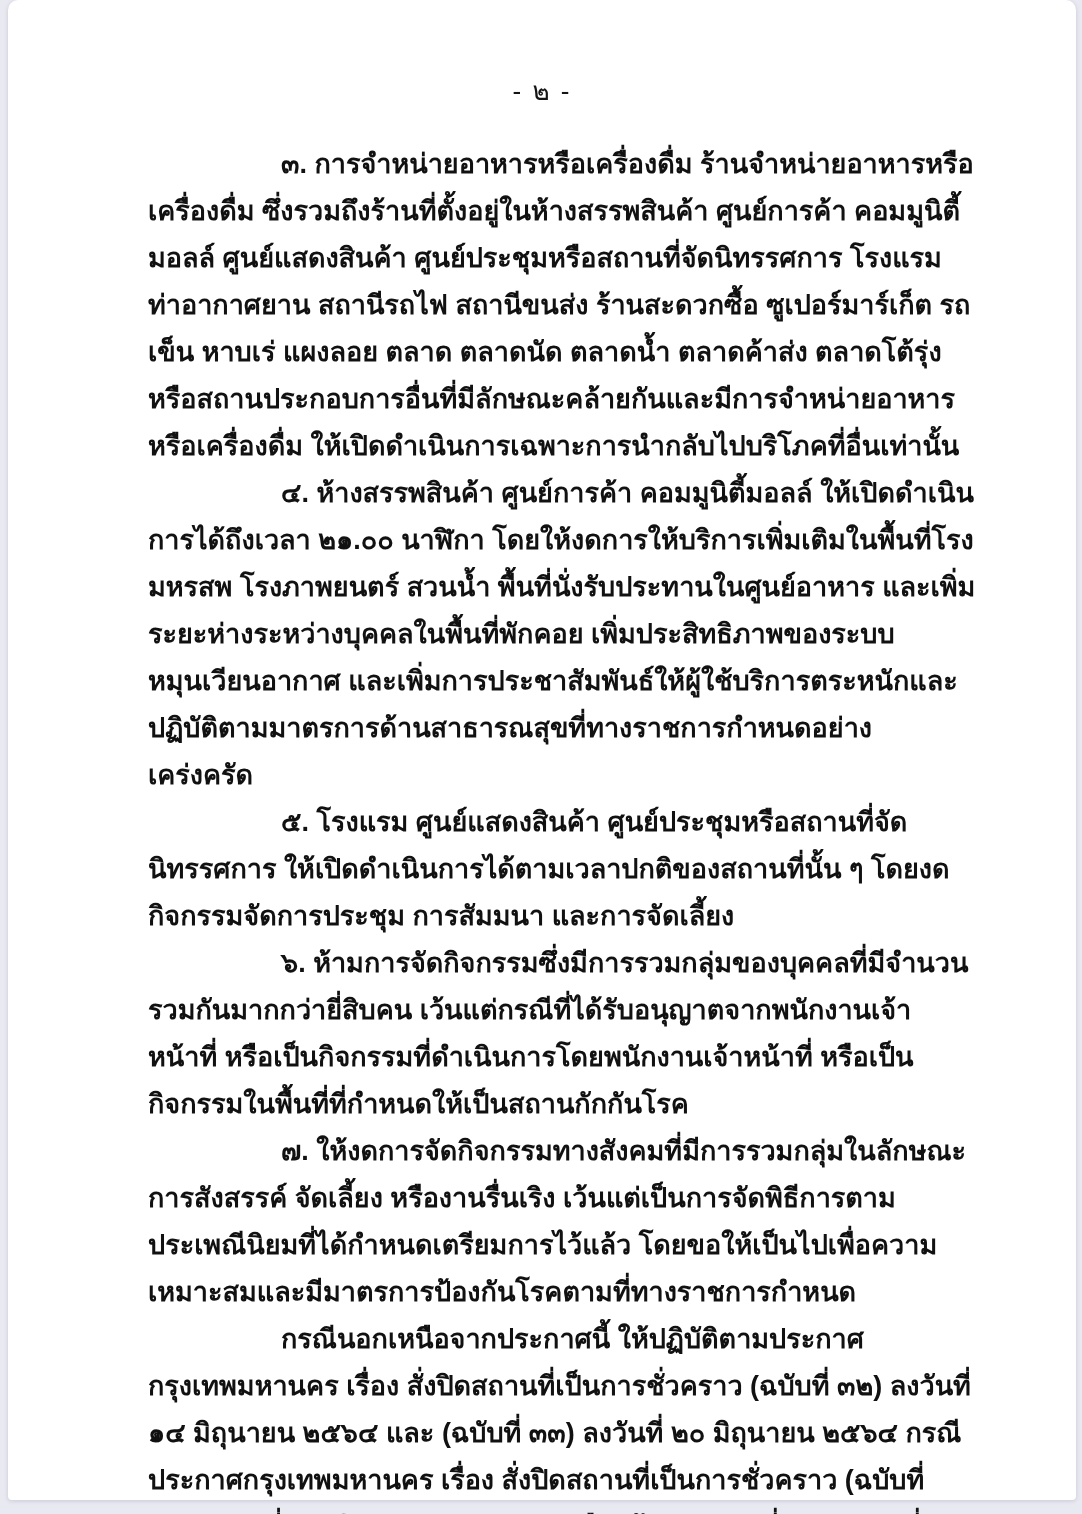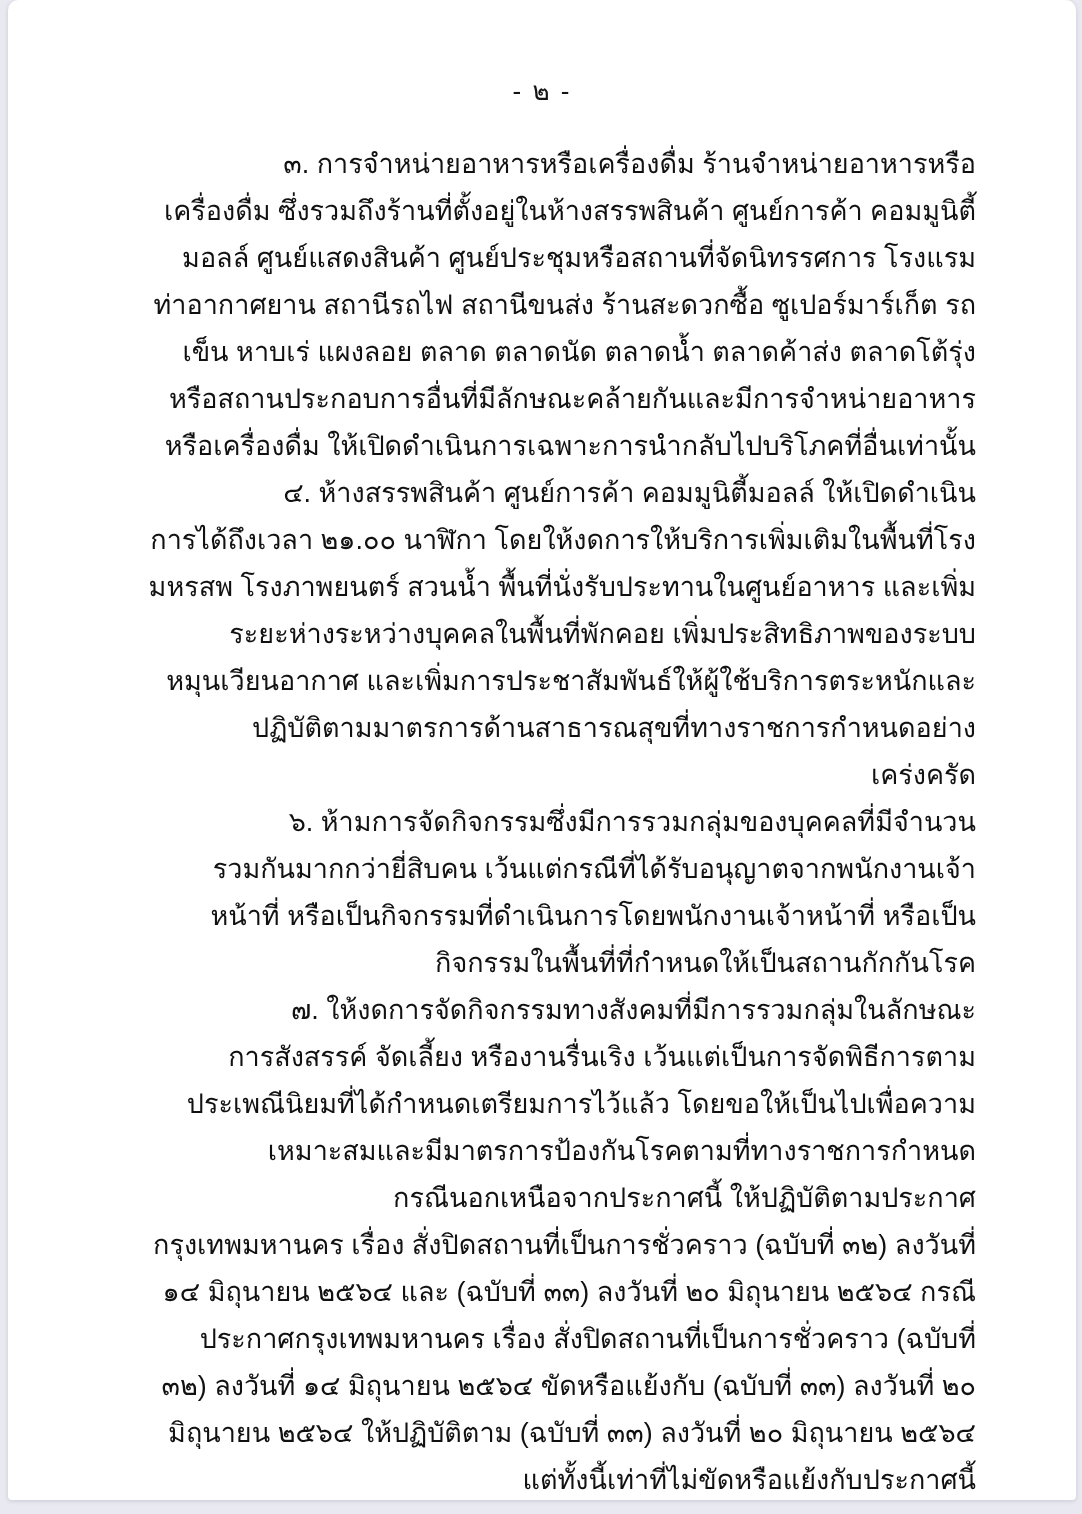--- a/index.html
+++ b/index.html
@@ -25,37 +25,39 @@
     font-size:26px;
     letter-spacing:2px;
   }
   .content{
     padding:30px 100px 0 140px;
   }
   .para{
     font-size:27px;
     line-height:47px;
     text-indent:133px;
-    text-align:right;
+    text-align:left;
     color:#111;
+    font-weight:bold;
   }
 </style>
 </head>
 <body>
 
 <div class="page">
 
   <div class="page-number">- ๒ -</div>
 
   <div class="content">
 
     <div class="para">๓. การจำหน่ายอาหารหรือเครื่องดื่ม ร้านจำหน่ายอาหารหรือเครื่องดื่ม ซึ่งรวมถึงร้านที่ตั้งอยู่ในห้างสรรพสินค้า ศูนย์การค้า คอมมูนิตี้มอลล์ ศูนย์แสดงสินค้า ศูนย์ประชุมหรือสถานที่จัดนิทรรศการ โรงแรม ท่าอากาศยาน สถานีรถไฟ สถานีขนส่ง ร้านสะดวกซื้อ ซูเปอร์มาร์เก็ต รถเข็น หาบเร่ แผงลอย ตลาด ตลาดนัด ตลาดน้ำ ตลาดค้าส่ง ตลาดโต้รุ่ง หรือสถานประกอบการอื่นที่มีลักษณะคล้ายกันและมีการจำหน่ายอาหารหรือเครื่องดื่ม ให้เปิดดำเนินการเฉพาะการนำกลับไปบริโภคที่อื่นเท่านั้น</div>
 
     <div class="para">๔. ห้างสรรพสินค้า ศูนย์การค้า คอมมูนิตี้มอลล์ ให้เปิดดำเนินการได้ถึงเวลา ๒๑.๐๐ นาฬิกา โดยให้งดการให้บริการเพิ่มเติมในพื้นที่โรงมหรสพ โรงภาพยนตร์ สวนน้ำ พื้นที่นั่งรับประทานในศูนย์อาหาร และเพิ่มระยะห่างระหว่างบุคคลในพื้นที่พักคอย เพิ่มประสิทธิภาพของระบบหมุนเวียนอากาศ และเพิ่มการประชาสัมพันธ์ให้ผู้ใช้บริการตระหนักและปฏิบัติตามมาตรการด้านสาธารณสุขที่ทางราชการกำหนดอย่างเคร่งครัด</div>
 
+    <div class="para">๕. โรงแรม ศูนย์แสดงสินค้า ศูนย์ประชุมหรือสถานที่จัดนิทรรศการ ให้เปิดดำเนินการได้ตามเวลาปกติของสถานที่นั้น ๆ โดยงดกิจกรรมจัดการประชุม การสัมมนา และการจัดเลี้ยง</div>
 
     <div class="para">๖. ห้ามการจัดกิจกรรมซึ่งมีการรวมกลุ่มของบุคคลที่มีจำนวนรวมกันมากกว่ายี่สิบคน เว้นแต่กรณีที่ได้รับอนุญาตจากพนักงานเจ้าหน้าที่ หรือเป็นกิจกรรมที่ดำเนินการโดยพนักงานเจ้าหน้าที่ หรือเป็นกิจกรรมในพื้นที่ที่กำหนดให้เป็นสถานกักกันโรค</div>
 
     <div class="para">๗. ให้งดการจัดกิจกรรมทางสังคมที่มีการรวมกลุ่มในลักษณะการสังสรรค์ จัดเลี้ยง หรืองานรื่นเริง เว้นแต่เป็นการจัดพิธีการตามประเพณีนิยมที่ได้กำหนดเตรียมการไว้แล้ว โดยขอให้เป็นไปเพื่อความเหมาะสมและมีมาตรการป้องกันโรคตามที่ทางราชการกำหนด</div>
 
     <div class="para">กรณีนอกเหนือจากประกาศนี้ ให้ปฏิบัติตามประกาศกรุงเทพมหานคร เรื่อง สั่งปิดสถานที่เป็นการชั่วคราว (ฉบับที่ ๓๒) ลงวันที่ ๑๔ มิถุนายน ๒๕๖๔ และ (ฉบับที่ ๓๓) ลงวันที่ ๒๐ มิถุนายน ๒๕๖๔ กรณีประกาศกรุงเทพมหานคร เรื่อง สั่งปิดสถานที่เป็นการชั่วคราว (ฉบับที่ ๓๒) ลงวันที่ ๑๔ มิถุนายน ๒๕๖๔ ขัดหรือแย้งกับ (ฉบับที่ ๓๓) ลงวันที่ ๒๐ มิถุนายน ๒๕๖๔ ให้ปฏิบัติตาม (ฉบับที่ ๓๓) ลงวันที่ ๒๐ มิถุนายน ๒๕๖๔ แต่ทั้งนี้เท่าที่ไม่ขัดหรือแย้งกับประกาศนี้</div>
 
   </div>
 </div>
 

